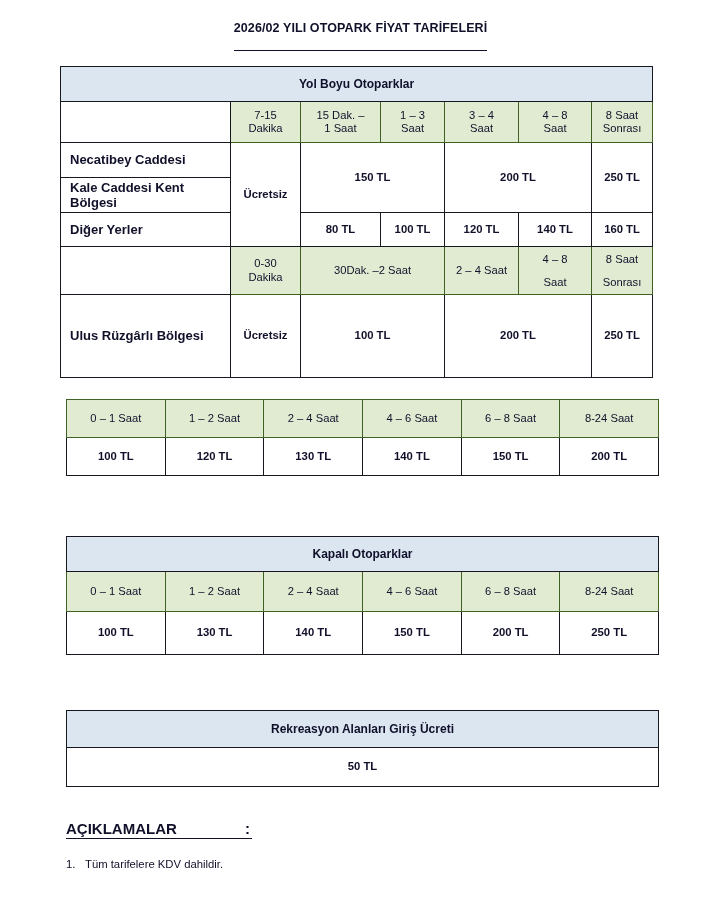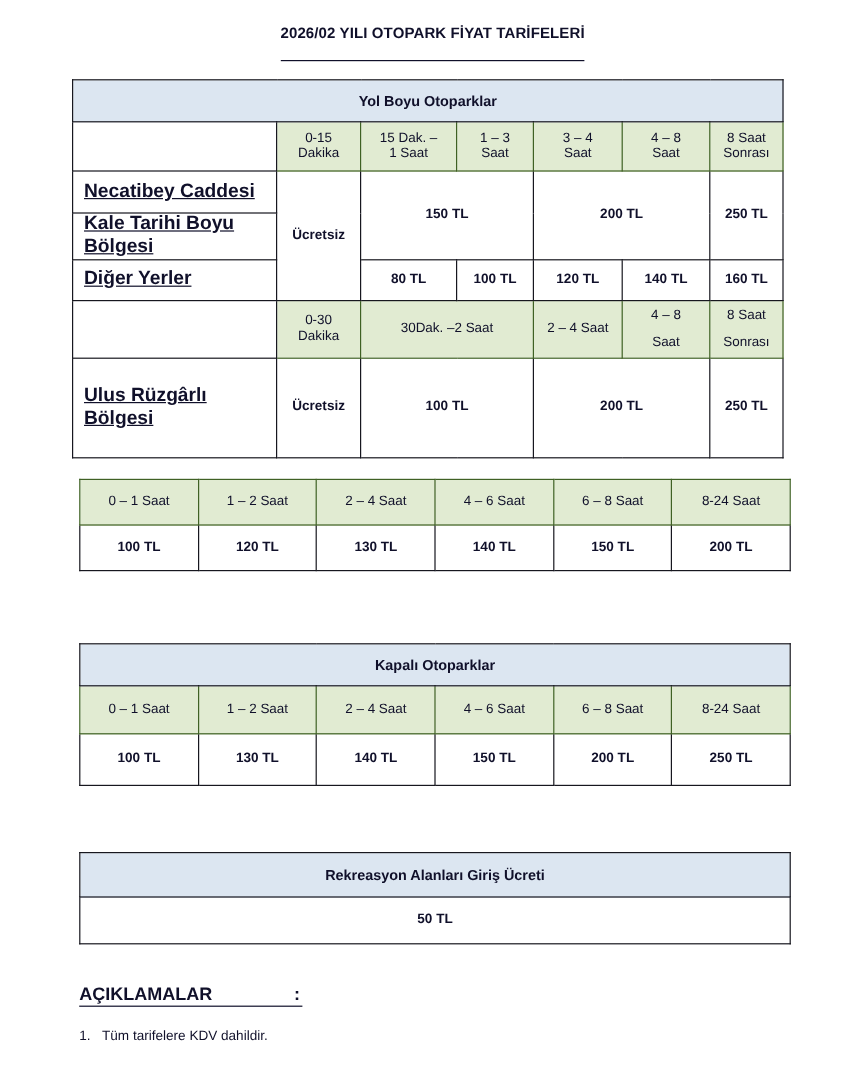--- a/index.html
+++ b/index.html
@@ -54,22 +54,21 @@
     background:#e1ebd2;
     border:1px solid #3f6124;
     font-weight:normal;
     font-size:11.2px;
   }
   td.hd.loose{line-height:2.0;}
   td.left{
     text-align:left;
     padding-left:9px;
     font-weight:bold;
-    font-size:16px;
-    text-decoration:underline;
+    font-size:13px;
   }
   td.blank{background:#ffffff;border:1px solid #17171f;}
 
   
   #t1{left:60px;top:66px;width:592px;}
   
   #t2{left:66px;top:399px;width:592px;}
   
   #t3{left:66px;top:536px;width:592px;}
   
@@ -115,21 +114,21 @@
       <col style="width:61px">
     </colgroup>
     <tbody>
       <tr>
         <td class="cap" colspan="7">Yol Boyu Otoparklar</td>
       </tr>
 
       <tr>
         <td class="blank" style="height:40px"></td>
         <td class="hd">
-          <div>0-15</div>
+          <div>7-15</div>
           <div>Dakika</div>
         </td>
         <td class="hd">
           <div>15 Dak. –</div>
           <div>1 Saat</div>
         </td>
         <td class="hd">
           <div>1 – 3</div>
           <div>Saat</div>
         </td>
@@ -149,21 +148,21 @@
 
       <tr>
         <td class="left" style="height:34px">Necatibey Caddesi</td>
         <td rowspan="3">Ücretsiz</td>
         <td colspan="2" rowspan="2">150 TL</td>
         <td colspan="2" rowspan="2">200 TL</td>
         <td rowspan="2">250 TL</td>
       </tr>
 
       <tr>
-        <td class="left" style="height:34px">Kale Tarihi Boyu Bölgesi</td>
+        <td class="left" style="height:34px">Kale Caddesi Kent Bölgesi</td>
       </tr>
 
       <tr>
         <td class="left" style="height:33px">Diğer Yerler</td>
         <td>80 TL</td>
         <td>100 TL</td>
         <td>120 TL</td>
         <td>140 TL</td>
         <td>160 TL</td>
       </tr>

